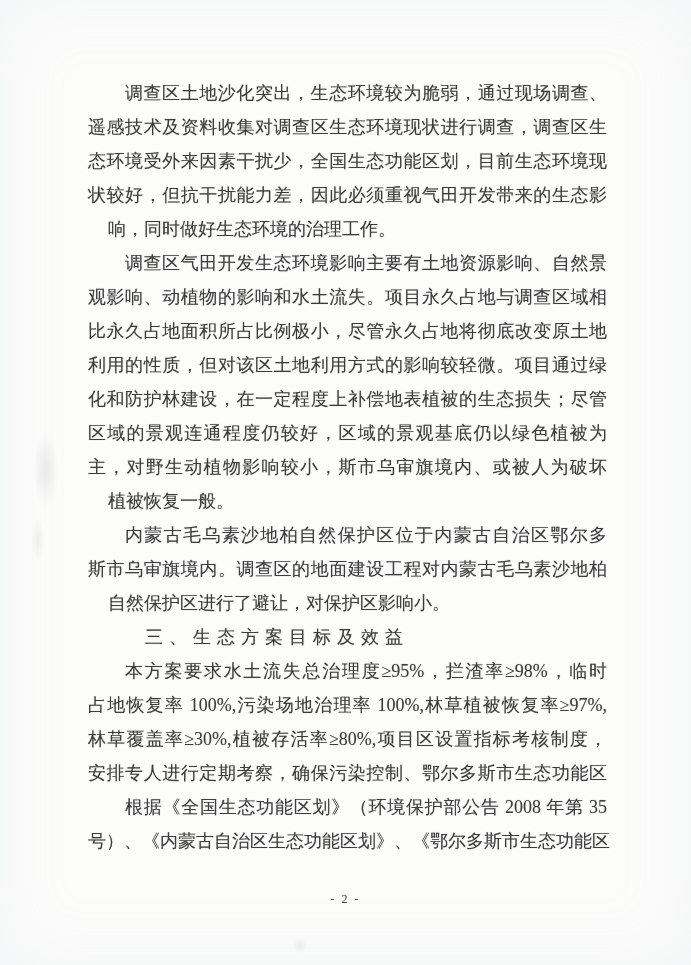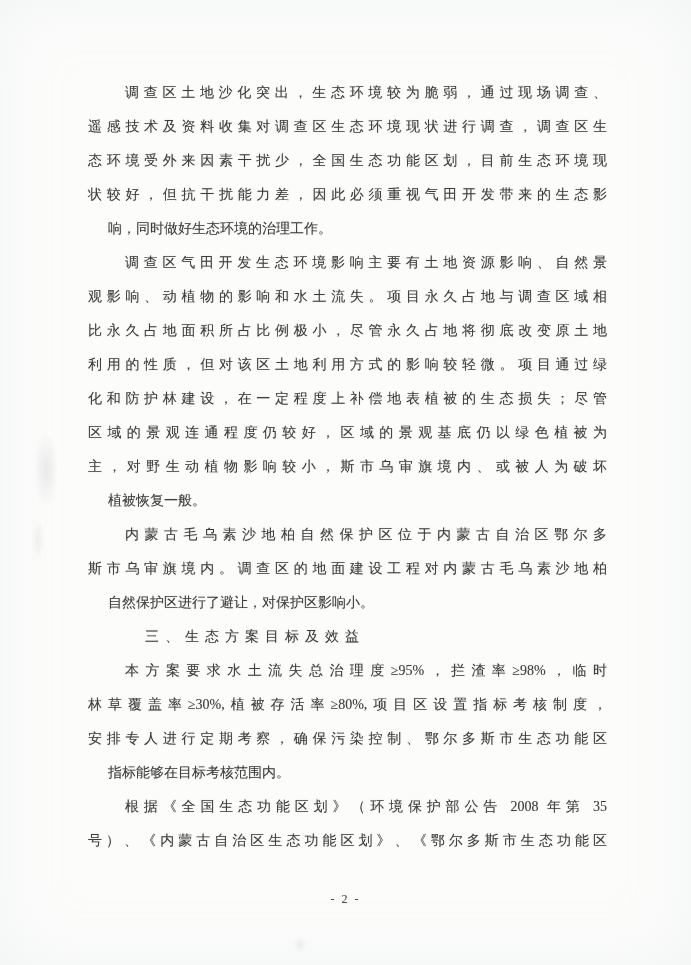--- a/index.html
+++ b/index.html
@@ -42,21 +42,21 @@
     height: 30px;
     background: radial-gradient(ellipse 10px 12px at 15px 15px, rgba(160,160,165,0.15), transparent 70%);
     pointer-events: none;
   }
   .content {
     position: absolute;
     left: 88px;
     top: 76px;
     width: 519px;
     color: #3d3d3d;
-    font-size: 14px;
+    font-size: 18px;
     text-shadow: 0 0 1px rgba(70, 70, 70, 0.35);
   }
   .para {
     margin: 0;
   }
   .line {
     line-height: 34px;
     height: 34px;
     text-align: justify;
     text-align-last: justify;
@@ -111,23 +111,23 @@
       <div class="para">
         <div class="line indent">内蒙古毛乌素沙地柏自然保护区位于内蒙古自治区鄂尔多</div>
         <div class="line">斯市乌审旗境内。调查区的地面建设工程对内蒙古毛乌素沙地柏</div>
         <div class="line last">自然保护区进行了避让，对保护区影响小。</div>
       </div>
       <div class="para heading">
         <div class="line indent last">三、生态方案目标及效益</div>
       </div>
       <div class="para">
         <div class="line indent">本方案要求水土流失总治理度≥95%，拦渣率≥98%，临时</div>
+        <div class="line">占地恢复率 100%,污染场地治理率 100%,林草植被恢复率≥97%,</div>
         <div class="line">林草覆盖率≥30%,植被存活率≥80%,项目区设置指标考核制度，</div>
         <div class="line">安排专人进行定期考察，确保污染控制、鄂尔多斯市生态功能区</div>
-        <div class="line last">指标能够在目标考核范围内。</div>
       </div>
       <div class="para">
         <div class="line indent">根据《全国生态功能区划》（环境保护部公告 2008 年第 35</div>
         <div class="line">号）、《内蒙古自治区生态功能区划》、《鄂尔多斯市生态功能区</div>
       </div>
     </div>
   <div class="footer">- 2 -</div>
 </div>
 
 </body></html>

